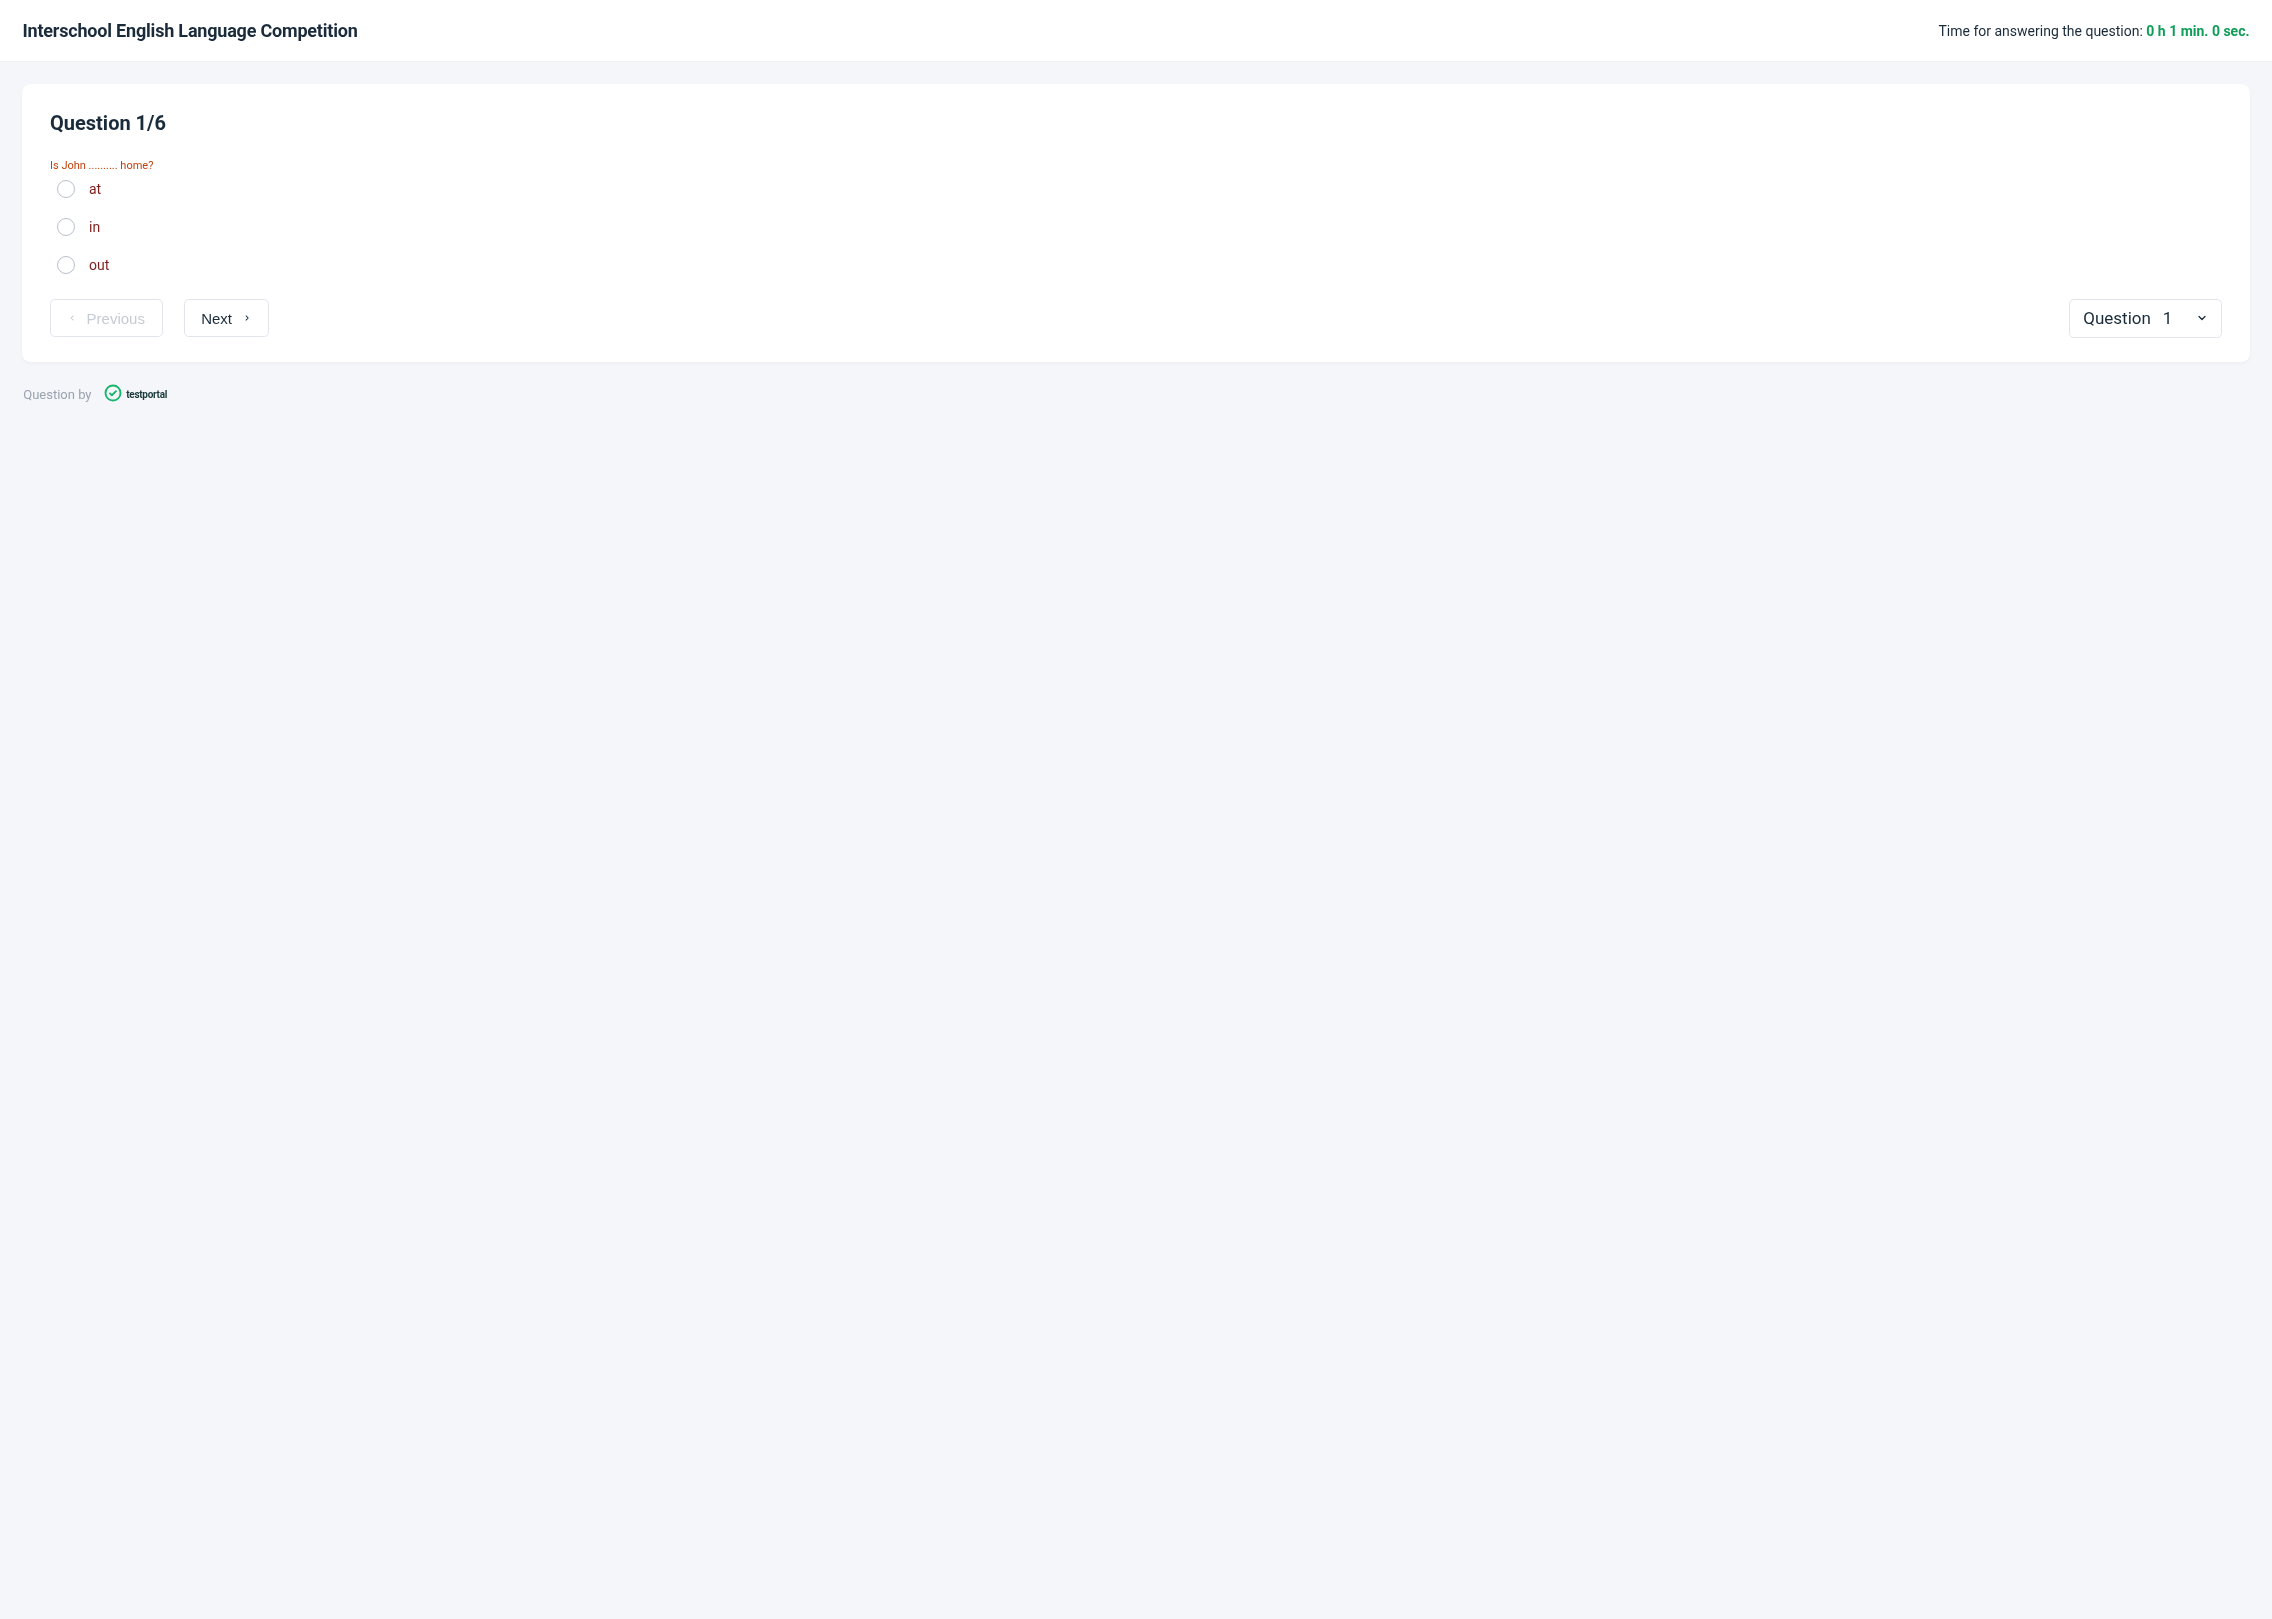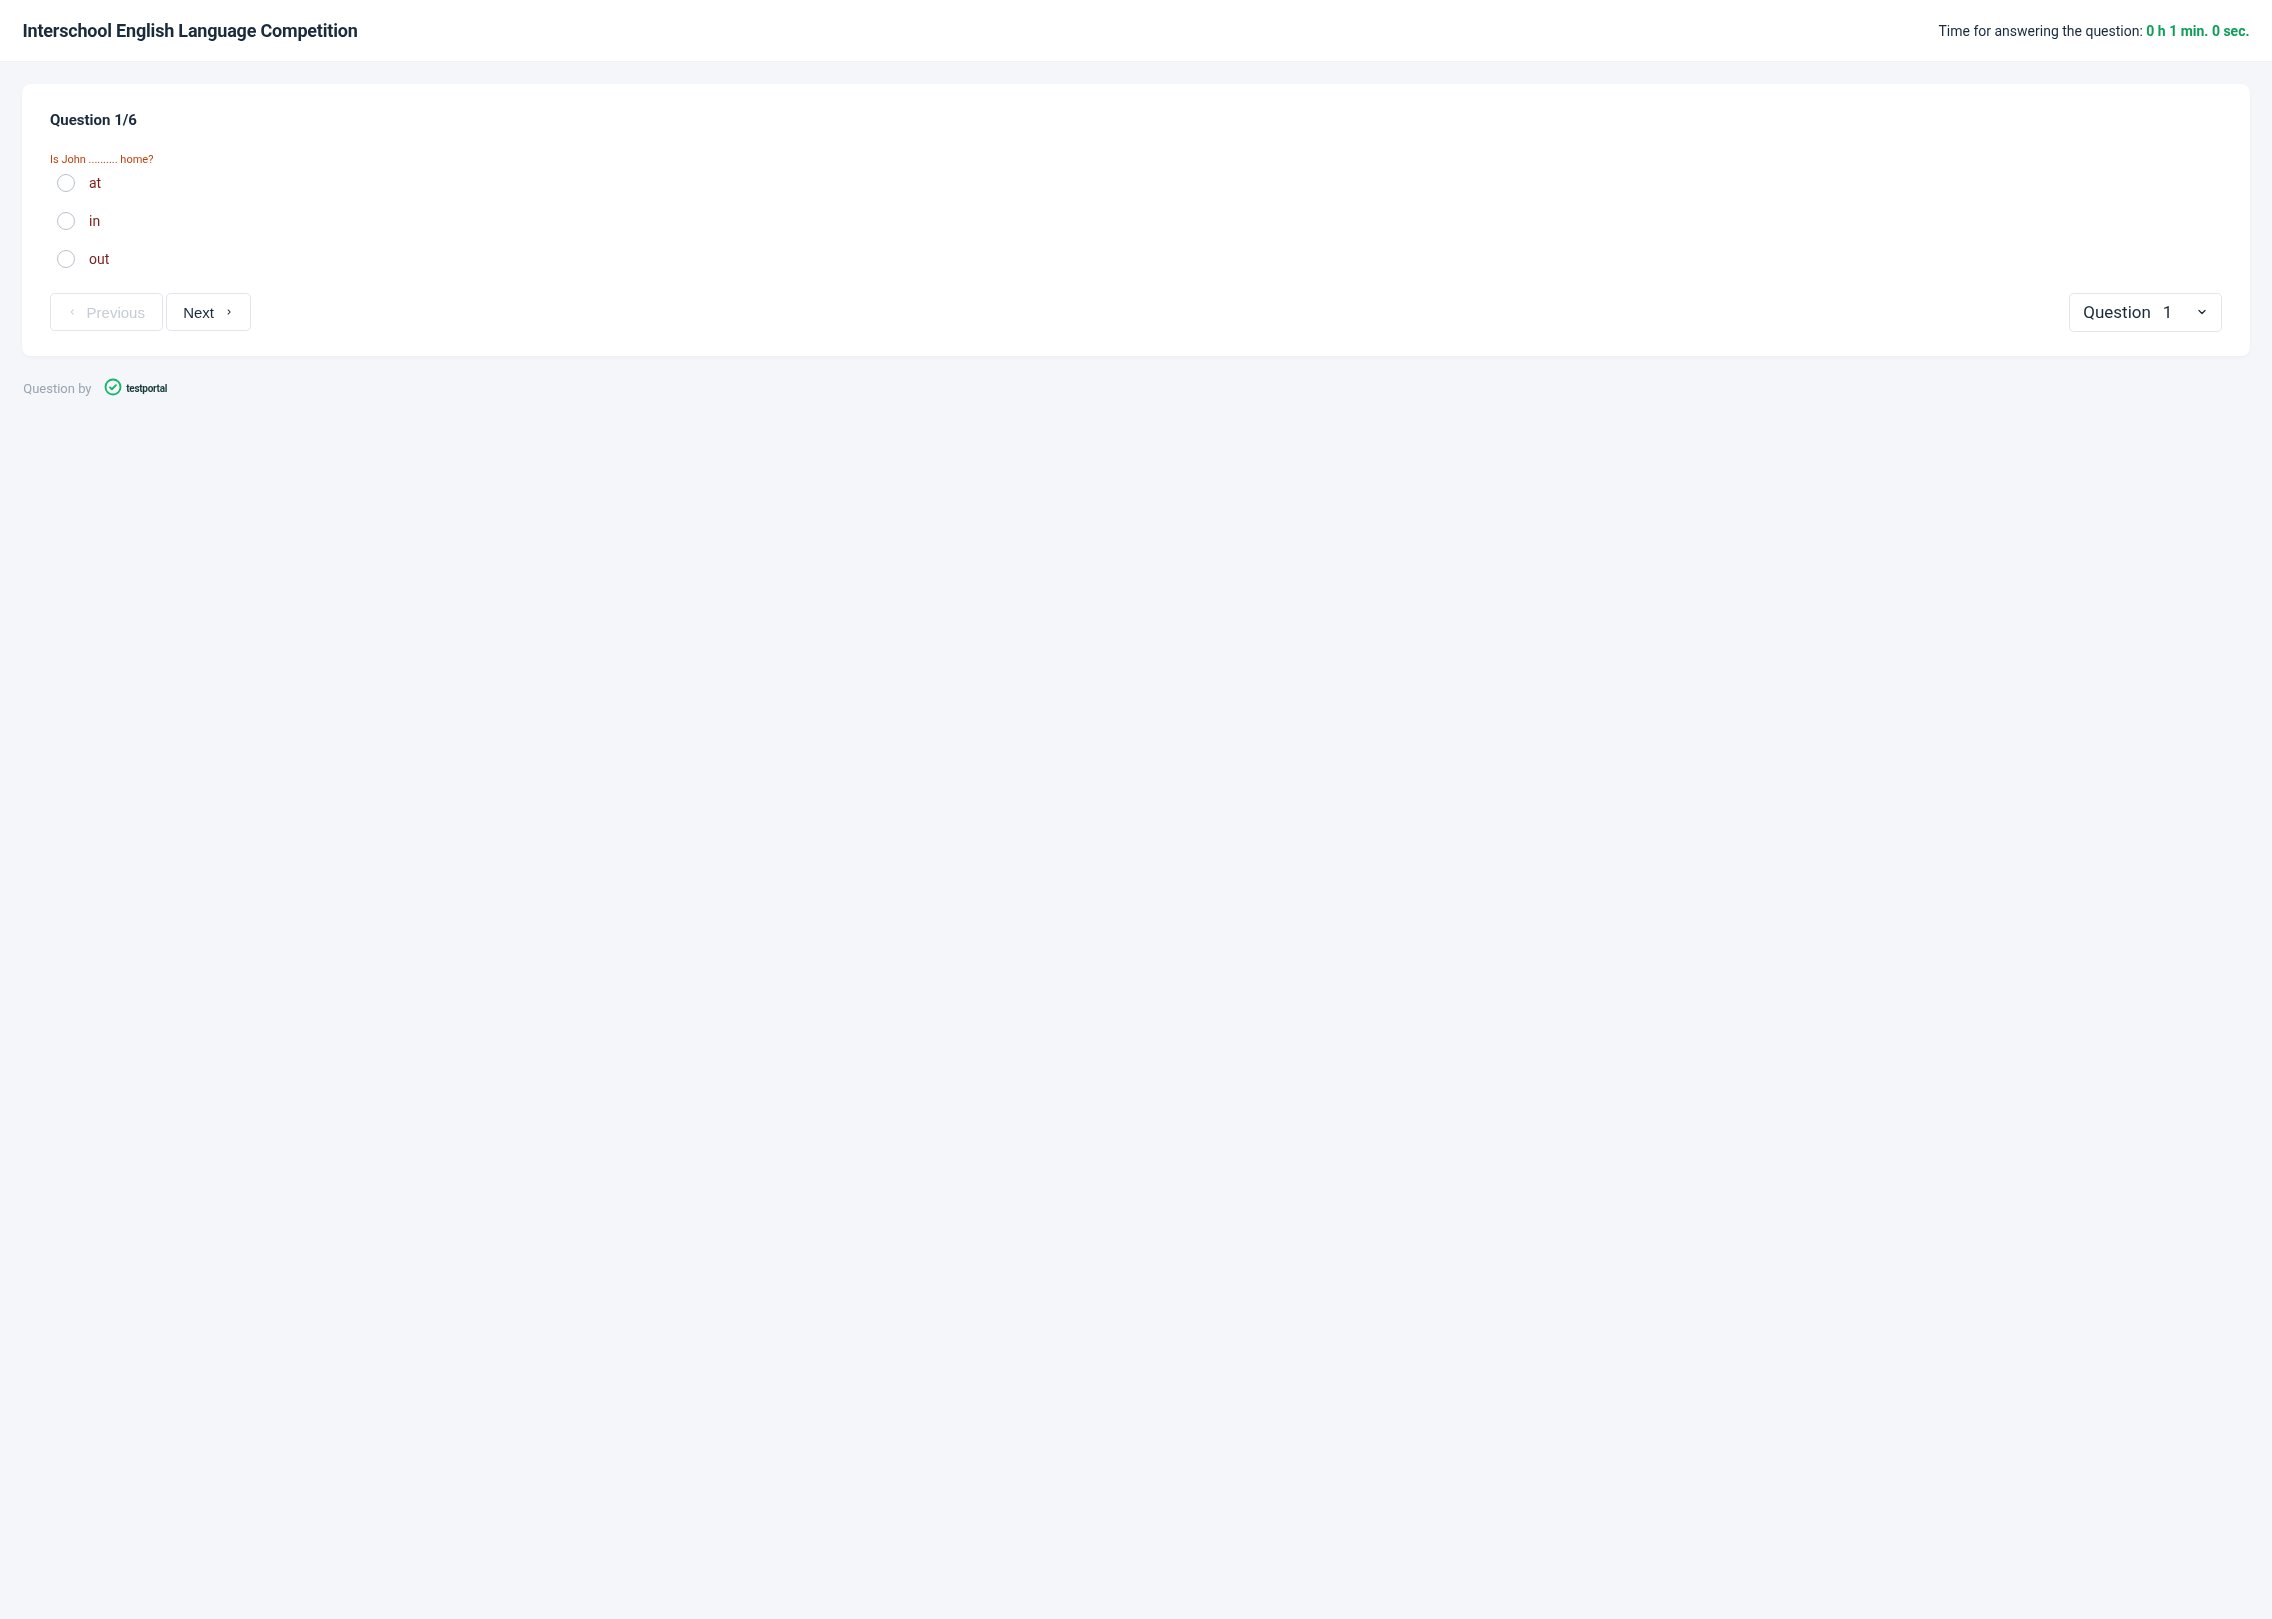--- a/index.html
+++ b/index.html
@@ -34,21 +34,21 @@
   .page {
     padding: 22px;
   }
   .card {
     background: #ffffff;
     border-radius: 8.3px;
     padding: 27px 28px 24px 28px;
     box-shadow: 0 1.2px 3.6px rgba(0,0,0,0.03);
   }
   .question-number {
-    font-size: 15px;
+    font-size: 20px;
     font-weight: 700;
     color: #1a2b3b;
     margin-bottom: 24px;
   }
   .question-text {
     font-size: 11px;
     color: #c2410c;
     margin-bottom: 8px;
   }
   .options {
@@ -74,21 +74,21 @@
     color: #7f1d1d;
   }
   .nav-row {
     display: flex;
     justify-content: space-between;
     align-items: center;
     margin-top: 18px;
   }
   .nav-left {
     display: flex;
-    gap: 3px;
+    gap: 21px;
   }
   .nav-btn {
     display: flex;
     align-items: center;
     gap: 10.7px;
     padding: 9.5px 16.6px;
     font-size: 15px;
     font-weight: 500;
     border: 0.6px solid #e1e5ea;
     background: #ffffff;

